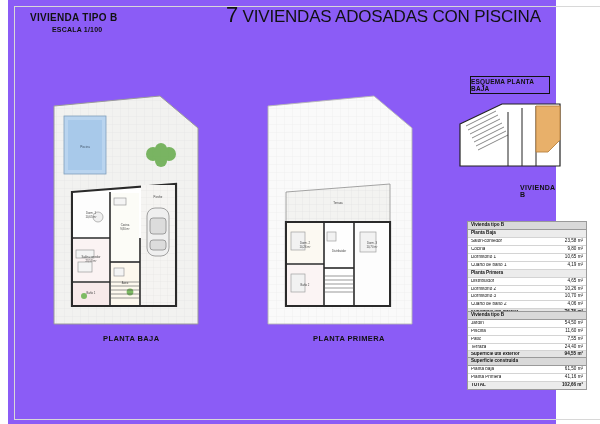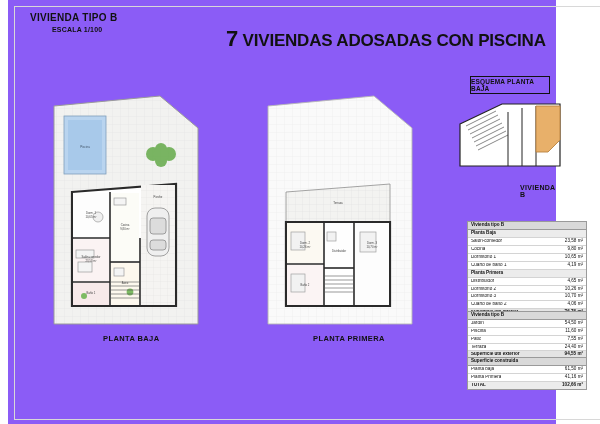--- a/index.html
+++ b/index.html
@@ -8,21 +8,21 @@
     font-family:"Liberation Sans", sans-serif;
     color:#111;overflow:hidden;position:relative;
   }
   .sheet{position:absolute;left:0;top:0;width:548px;height:424px;background:#8b5cf6;margin-left:8px;}
   .frame{position:absolute;left:6px;top:6px;width:588px;height:412px;border:1px solid #d8d8d8;}
 
   
   .hdr-left{position:absolute;left:22px;top:12px;}
   .hdr-title{font-size:10px;font-weight:bold;letter-spacing:.3px;}
   .hdr-scale{font-size:7px;font-weight:bold;margin-top:3px;margin-left:22px;letter-spacing:.2px;}
-  .hdr-main{position:absolute;left:218px;top:26px;font-size:17px;font-weight:bold;letter-spacing:-.2px;white-space:nowrap;text-align:right;}
+  .hdr-main{position:absolute;left:218px;top:2px;font-size:17px;font-weight:normal;letter-spacing:-.2px;white-space:nowrap;text-align:right;}
   .hdr-main .big{font-size:22px;}
 
   
   .caption{position:absolute;font-size:7.5px;font-weight:bold;letter-spacing:.4px;}
 
   
   .plan{position:absolute;}
   .plan svg{display:block;}
 
   

